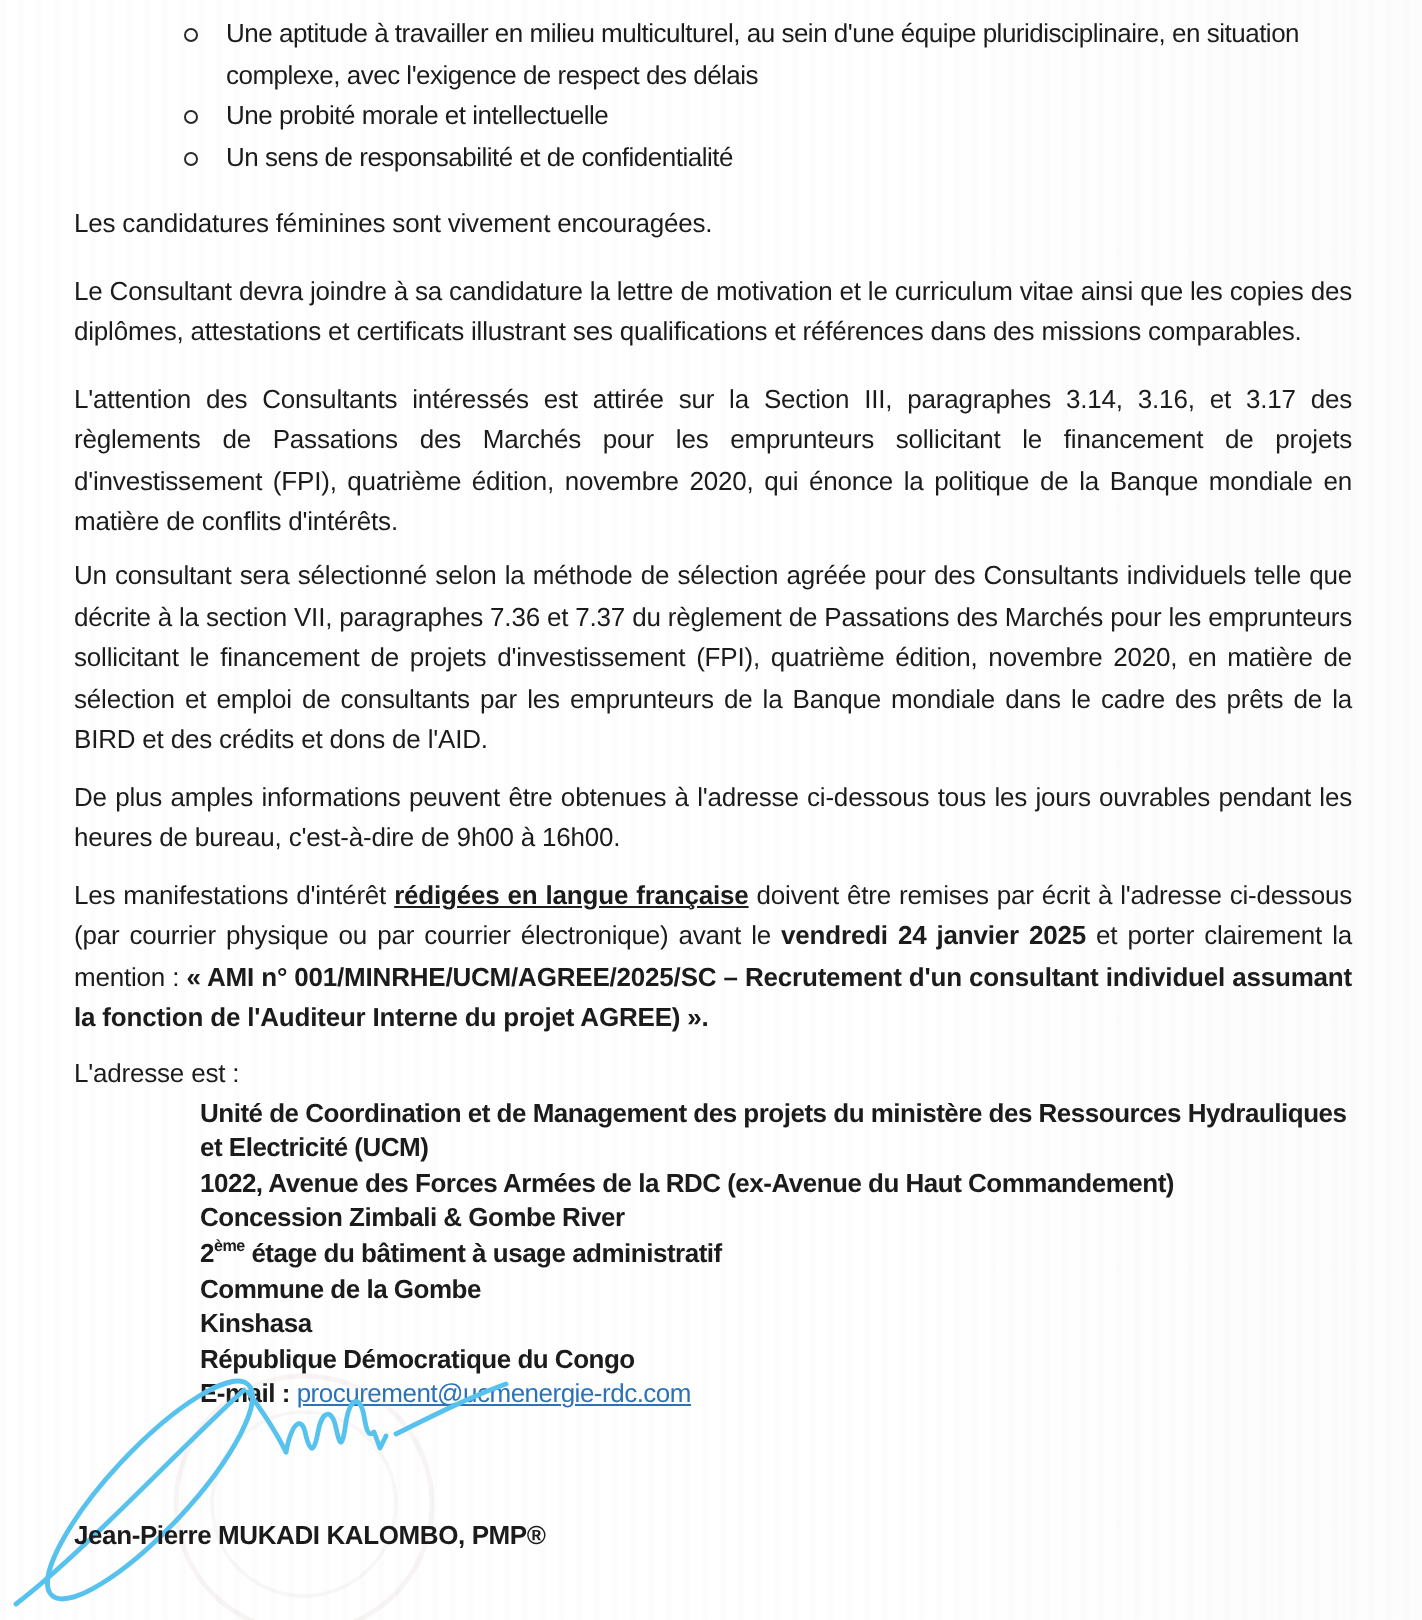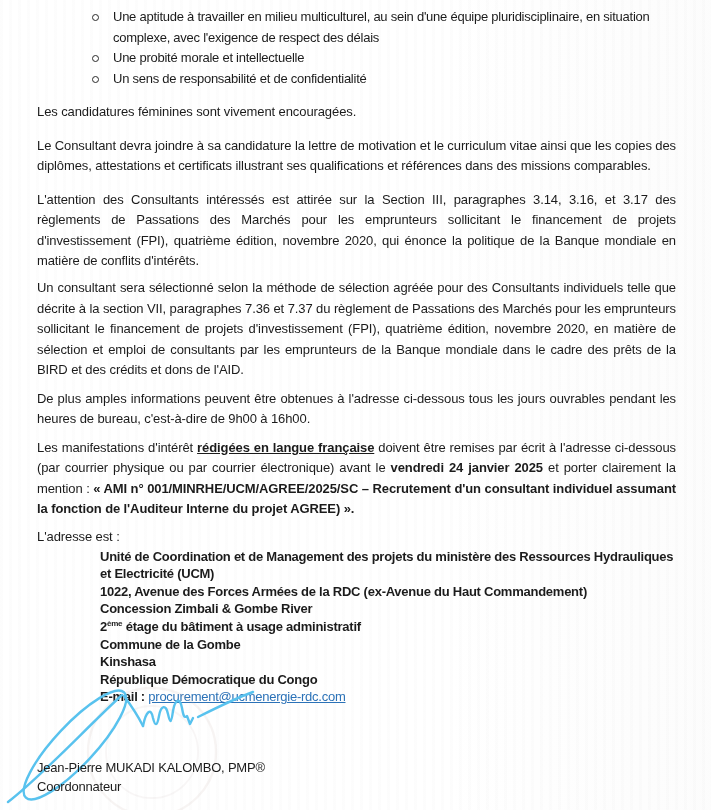--- a/index.html
+++ b/index.html
@@ -46,21 +46,21 @@
   .mb6{margin-bottom:6px;}
   .mb0{margin-bottom:0;}
   .b{font-weight:700;}
   .u{text-decoration:underline;}
   .link{color:var(--link);text-decoration:underline;cursor:pointer;}
   sup{font-size:0.62em;line-height:0;vertical-align:super;}
   .address{margin-left:63px;line-height:17.6px;letter-spacing:-0.25px;}
   .addr-line{white-space:nowrap;font-weight:700;}
   .addr-line .link{font-weight:400;}
   .sign-wrap{margin-top:52px;position:relative;}
-  .sign-name,.sign-title{font-weight:400;line-height:19px;letter-spacing:-0.2px;position:relative;z-index:2;}
+  .sign-name,.sign-title{font-weight:700;line-height:19px;letter-spacing:-0.2px;position:relative;z-index:2;}
   .sig-svg{position:absolute;left:0;top:680px;width:290px;height:130px;z-index:1;pointer-events:none;}
 </style>
 </head>
 <body>
 
 <div class="page">
 
   <ul class="bullet-list">
     <li class="bullet-item">
       <span class="bullet-marker"></span>
@@ -113,16 +113,15 @@
       <ellipse cx="75" cy="65" rx="72" ry="20" transform="rotate(-47 75 65)"></ellipse>
       <path d="M 8,122 C 42,96 88,46 122,15"></path>
       <path d="M 124,16 C 130,24 138,36 143,46"></path>
       <path d="M 143,46 C 146,31 151,27 153,38 C 155,46 157,47 159,36 C 161,25 166,24 168,34 C 170,43 171,45 173,31 C 175,19 180,17 182,28 C 183,34 184,39 187,36 L 190,44 L 193,38"></path>
       <path d="M 198,37 C 216,28 236,18 253,12"></path>
     </g>
   </svg>
 
   <div class="sign-wrap">
     <div class="sign-name">Jean-Pierre MUKADI KALOMBO, PMP®</div>
-    <div class="sign-title">Coordonnateur</div>
   </div>
 
 </div>
 
 </body></html>

